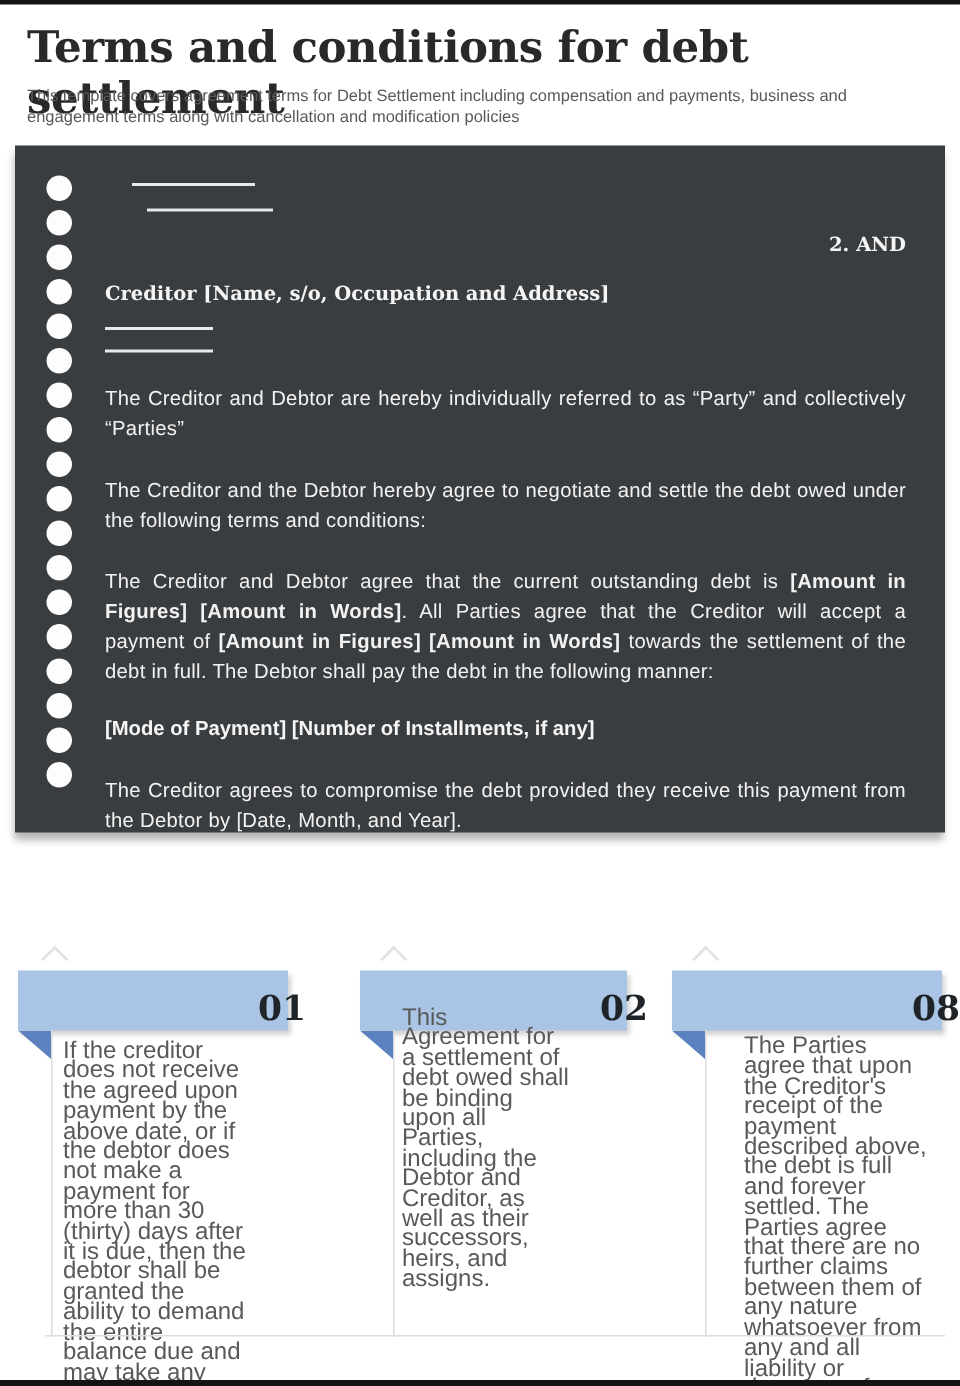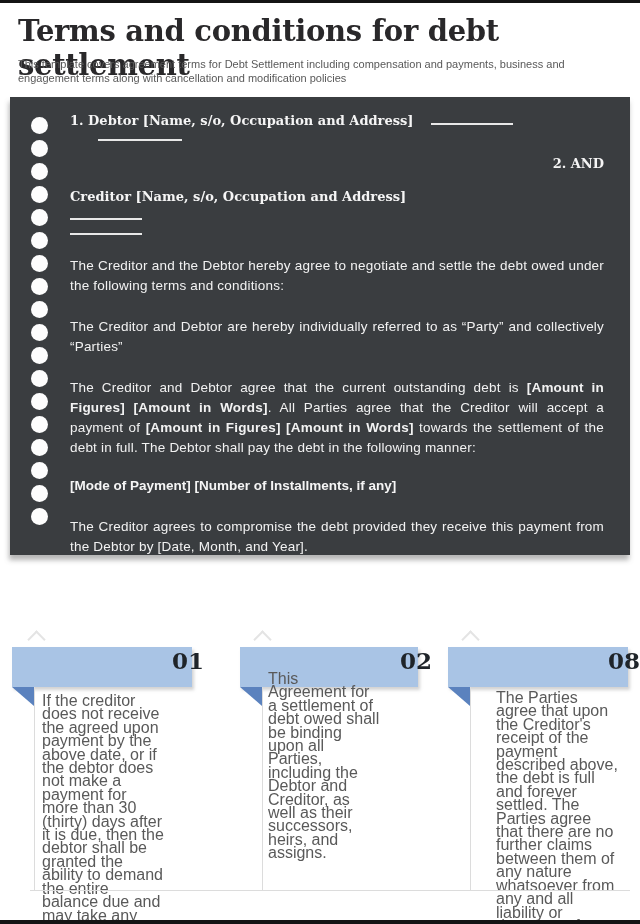--- a/index.html
+++ b/index.html
@@ -70,21 +70,21 @@
   .chev{
     position:absolute;width:11px;height:11px;top:633px;
     border-left:2px solid #e4e4e4;border-top:2px solid #e4e4e4;
     transform:rotate(45deg);
   }
 
   
   .card-header{
     position:absolute;top:647px;height:40px;background:#a9c4e5;
     box-shadow:2px 3px 3px rgba(130,130,130,0.35);
-    box-sizing:border-box;padding:0 0 0 25%;
+    box-sizing:border-box;padding:12px 0 0 25%;
   }
   .card-number{
     font-family:"DejaVu Serif","Liberation Serif",serif;font-weight:bold;
     font-size:23px;color:#1f2429;
   }
   .fold{
     position:absolute;top:687px;width:22px;height:19px;background:#5b82be;
     clip-path:polygon(0 0,100% 0,100% 100%);
   }
   .vline{position:absolute;top:687px;width:1px;height:204px;background:#dcdcdc;}
@@ -123,28 +123,28 @@
       <span class="bullet"></span>
       <span class="bullet"></span>
       <span class="bullet"></span>
       <span class="bullet"></span>
       <span class="bullet"></span>
       <span class="bullet"></span>
       <span class="bullet"></span>
       <span class="bullet"></span>
     </div>
     <div class="panel-content">
-      <div class="serif-line row1"><span>1.  Debtor [Name, s/o, Occupation and Address]</span><span class="uline"></span></div>
+      <div class="serif-line row1"><span class="uline"></span></div>
       <div class="ul-indent"></div>
       <div class="serif-line mt14">2.  AND</div>
       <div class="serif-line mt16">Creditor [Name, s/o, Occupation and Address]</div>
       <div class="ul-plain"></div>
       <div class="ul-plain"></div>
+      <p class="para">The Creditor and Debtor are hereby individually referred to as “Party” and collectively “Parties”</p>
       <p class="para">The Creditor and the Debtor hereby agree to negotiate and settle the debt owed under the following terms and conditions:</p>
-      <p class="para">The Creditor and Debtor are hereby individually referred to as “Party” and collectively “Parties”</p>
       <p class="para"><span>The Creditor and Debtor agree that the current outstanding debt is </span><b>[Amount in Figures] [Amount in Words]</b><span>. All Parties agree that the Creditor will accept a payment of </span><b>[Amount in Figures] [Amount in Words]</b><span> towards the settlement of the debt in full. The Debtor shall pay the debt in the following manner:</span></p>
       <p class="mode-line">[Mode of Payment] [Number of Installments, if any]</p>
       <p class="para">The Creditor agrees to compromise the debt provided they receive this payment from the Debtor by [Date, Month, and Year].</p>
     </div>
   </div>
 
 
   <span class="chev" style="left:30px;"></span>
   <span class="chev" style="left:256px;"></span>
   <span class="chev" style="left:464px;"></span>

